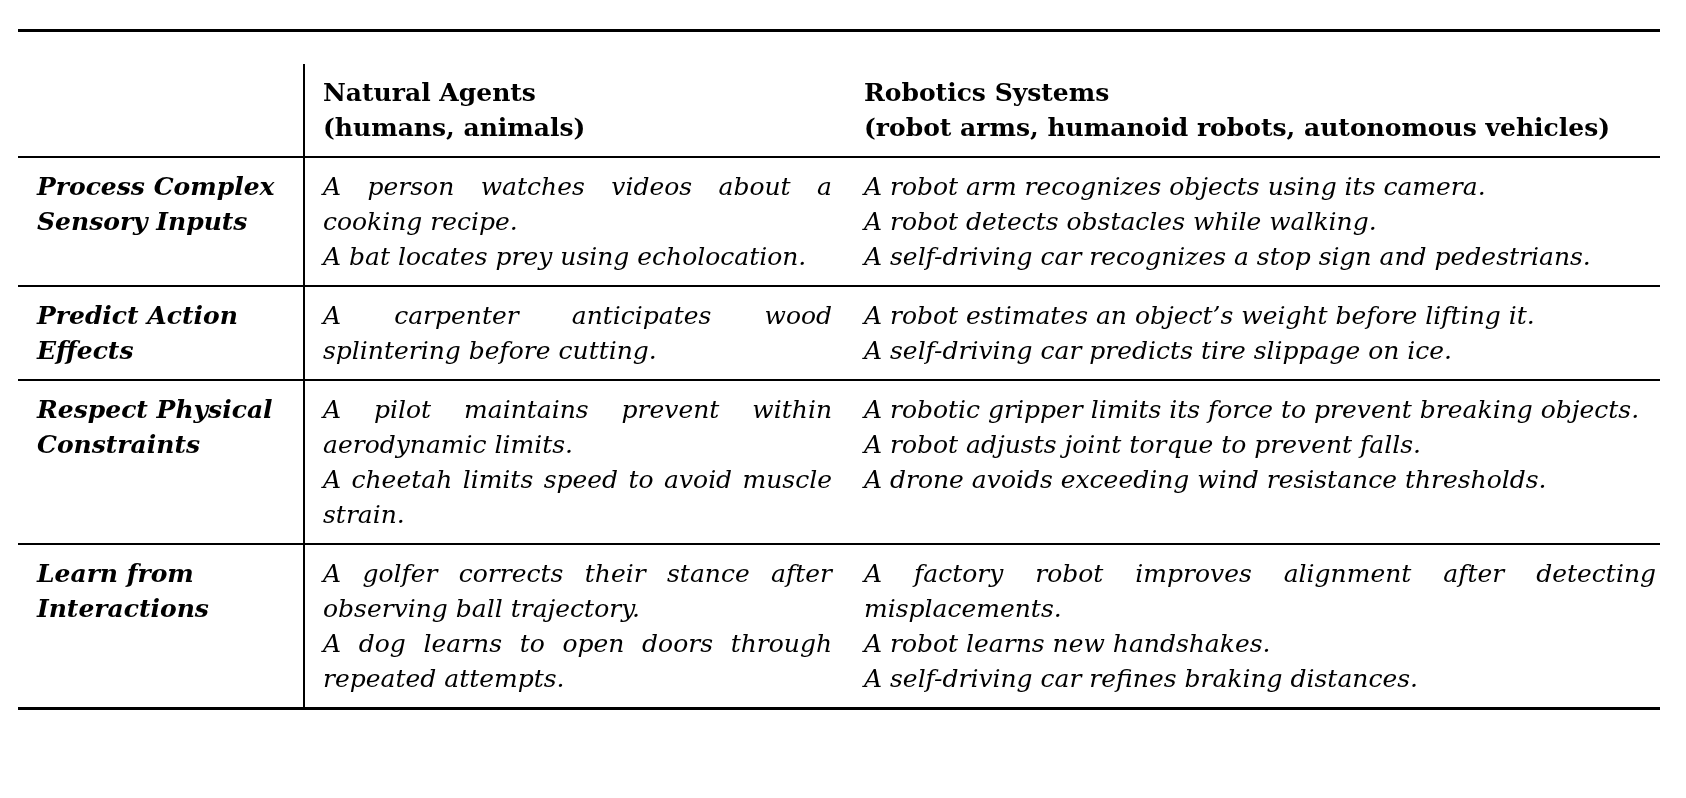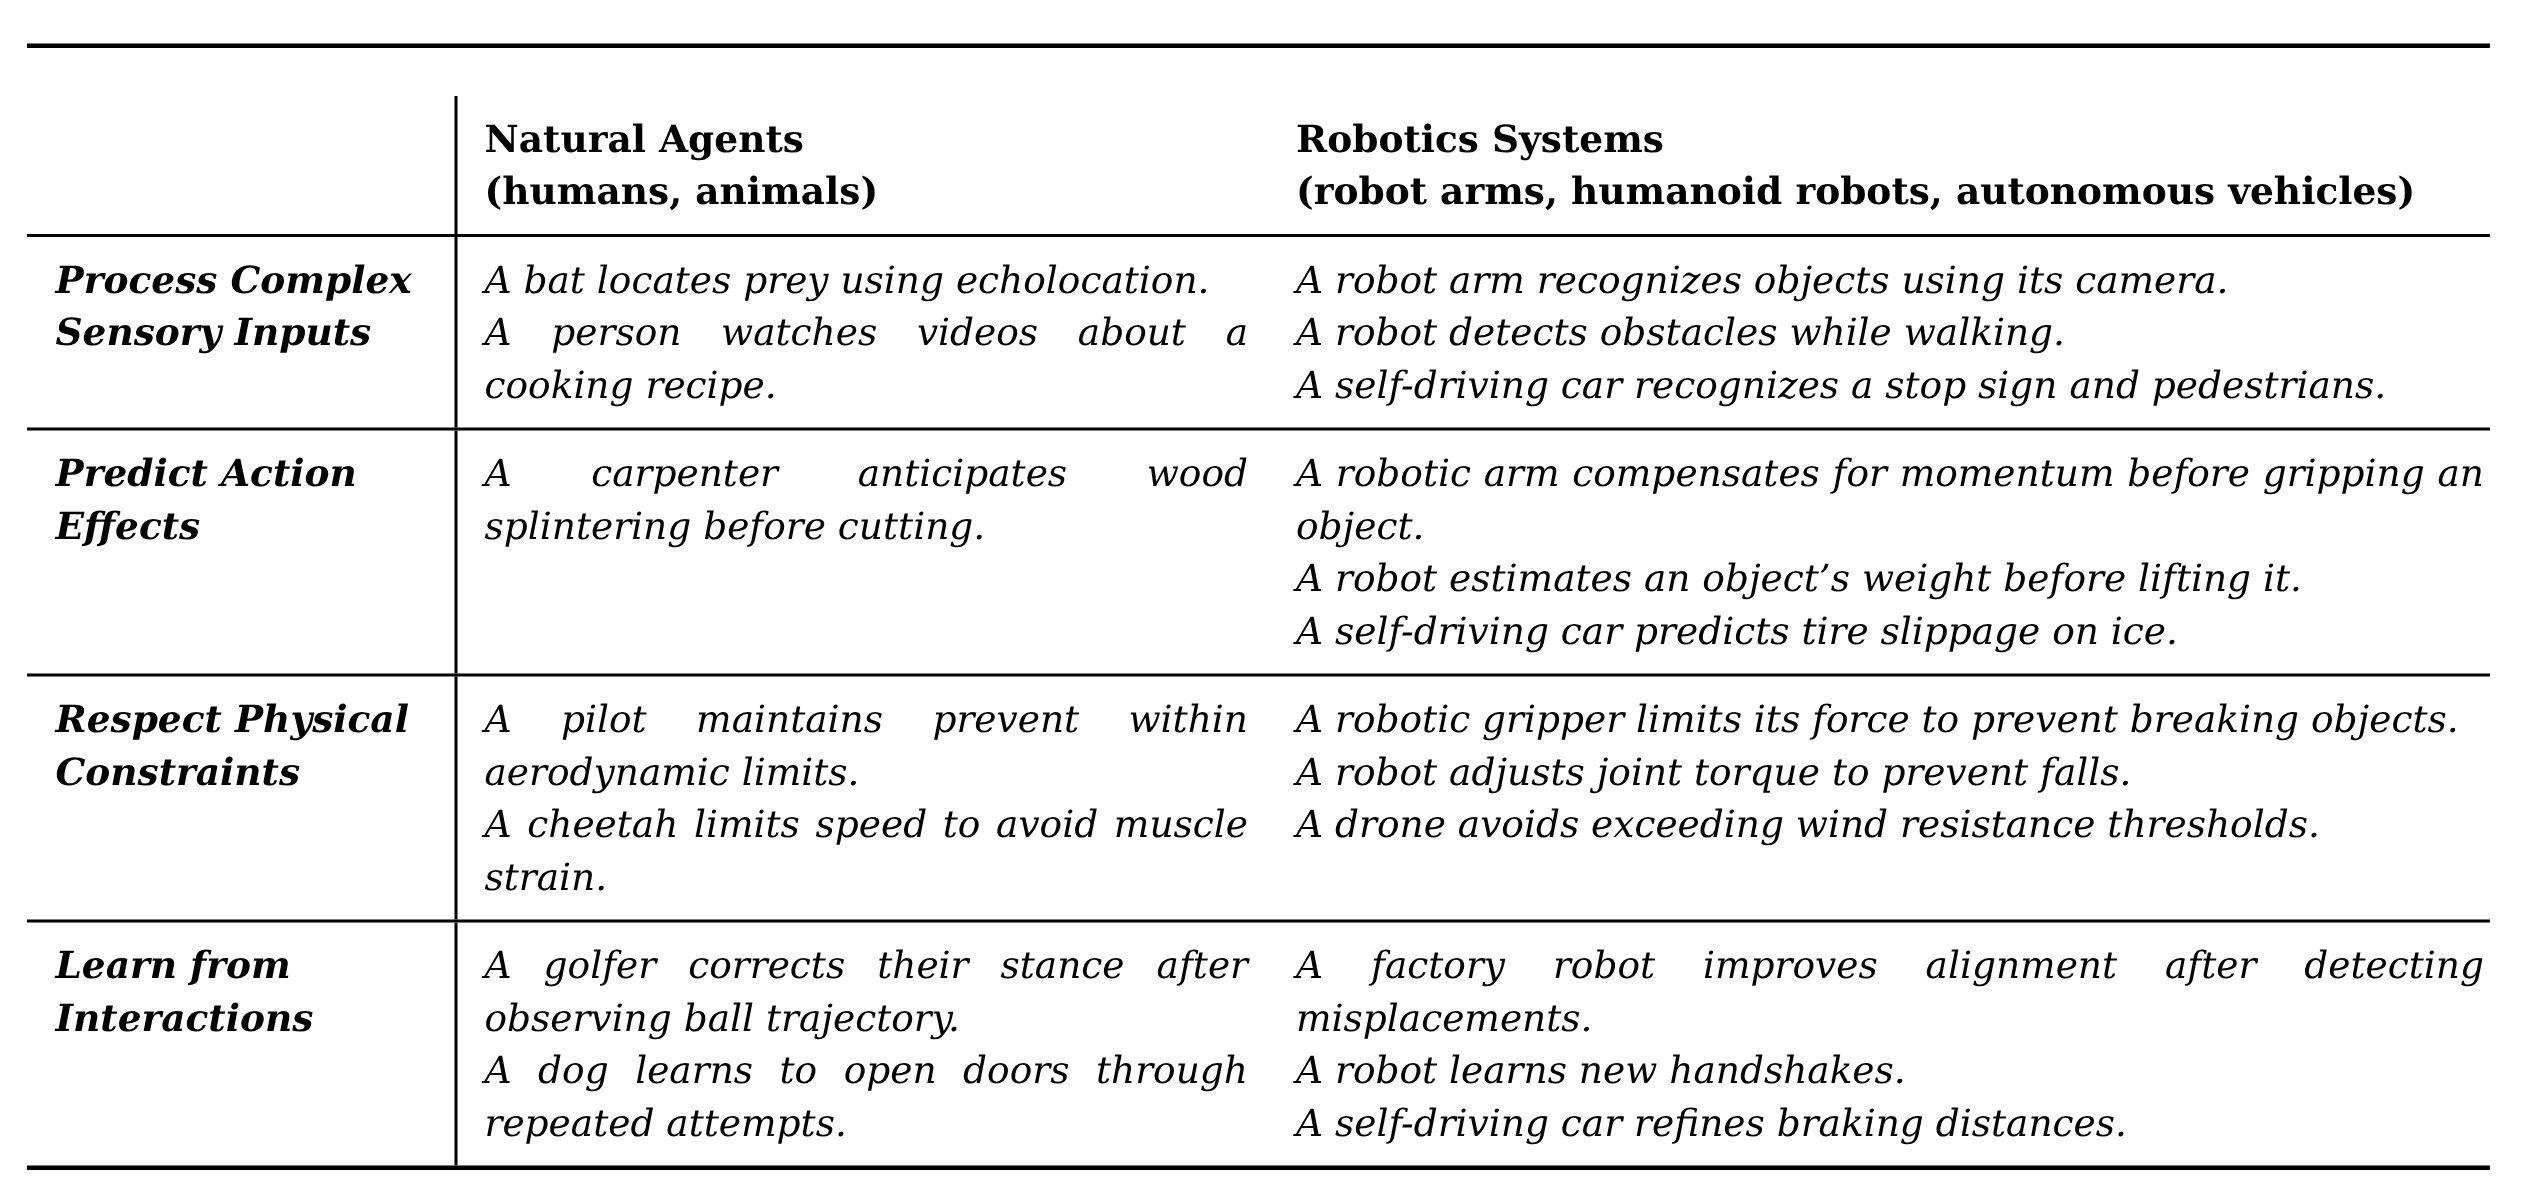--- a/index.html
+++ b/index.html
@@ -87,37 +87,36 @@
       <div class="cell c3">
         <div class="htitle">Robotics Systems</div>
         <div class="hsub">(robot arms, humanoid robots, autonomous vehicles)</div>
       </div>
     </div>
 
     <div id="table-body">
   <div class="trow body-row">
     <div class="cell c1">Process Complex Sensory Inputs</div>
     <div class="cell c2 examples">
+            <p>A person watches videos about a cooking recipe.</p>
             <p>A bat locates prey using echolocation.</p>
-            <p>A person watches videos about a cooking recipe.</p>
           </div>
     <div class="cell c3 examples">
             <p>A robot arm recognizes objects using its camera.</p>
             <p>A robot detects obstacles while walking.</p>
             <p>A self-driving car recognizes a stop sign and pedestrians.</p>
           </div>
   </div>
 
   <div class="trow body-row">
     <div class="cell c1">Predict Action Effects</div>
     <div class="cell c2 examples">
             <p>A carpenter anticipates wood splintering before cutting.</p>
           </div>
     <div class="cell c3 examples">
-            <p>A robotic arm compensates for momentum before gripping an object.</p>
             <p>A robot estimates an object’s weight before lifting it.</p>
             <p>A self-driving car predicts tire slippage on ice.</p>
           </div>
   </div>
 
   <div class="trow body-row">
     <div class="cell c1">Respect Physical Constraints</div>
     <div class="cell c2 examples">
             <p>A pilot maintains prevent within aerodynamic limits.</p>
             <p>A cheetah limits speed to avoid muscle strain.</p>

